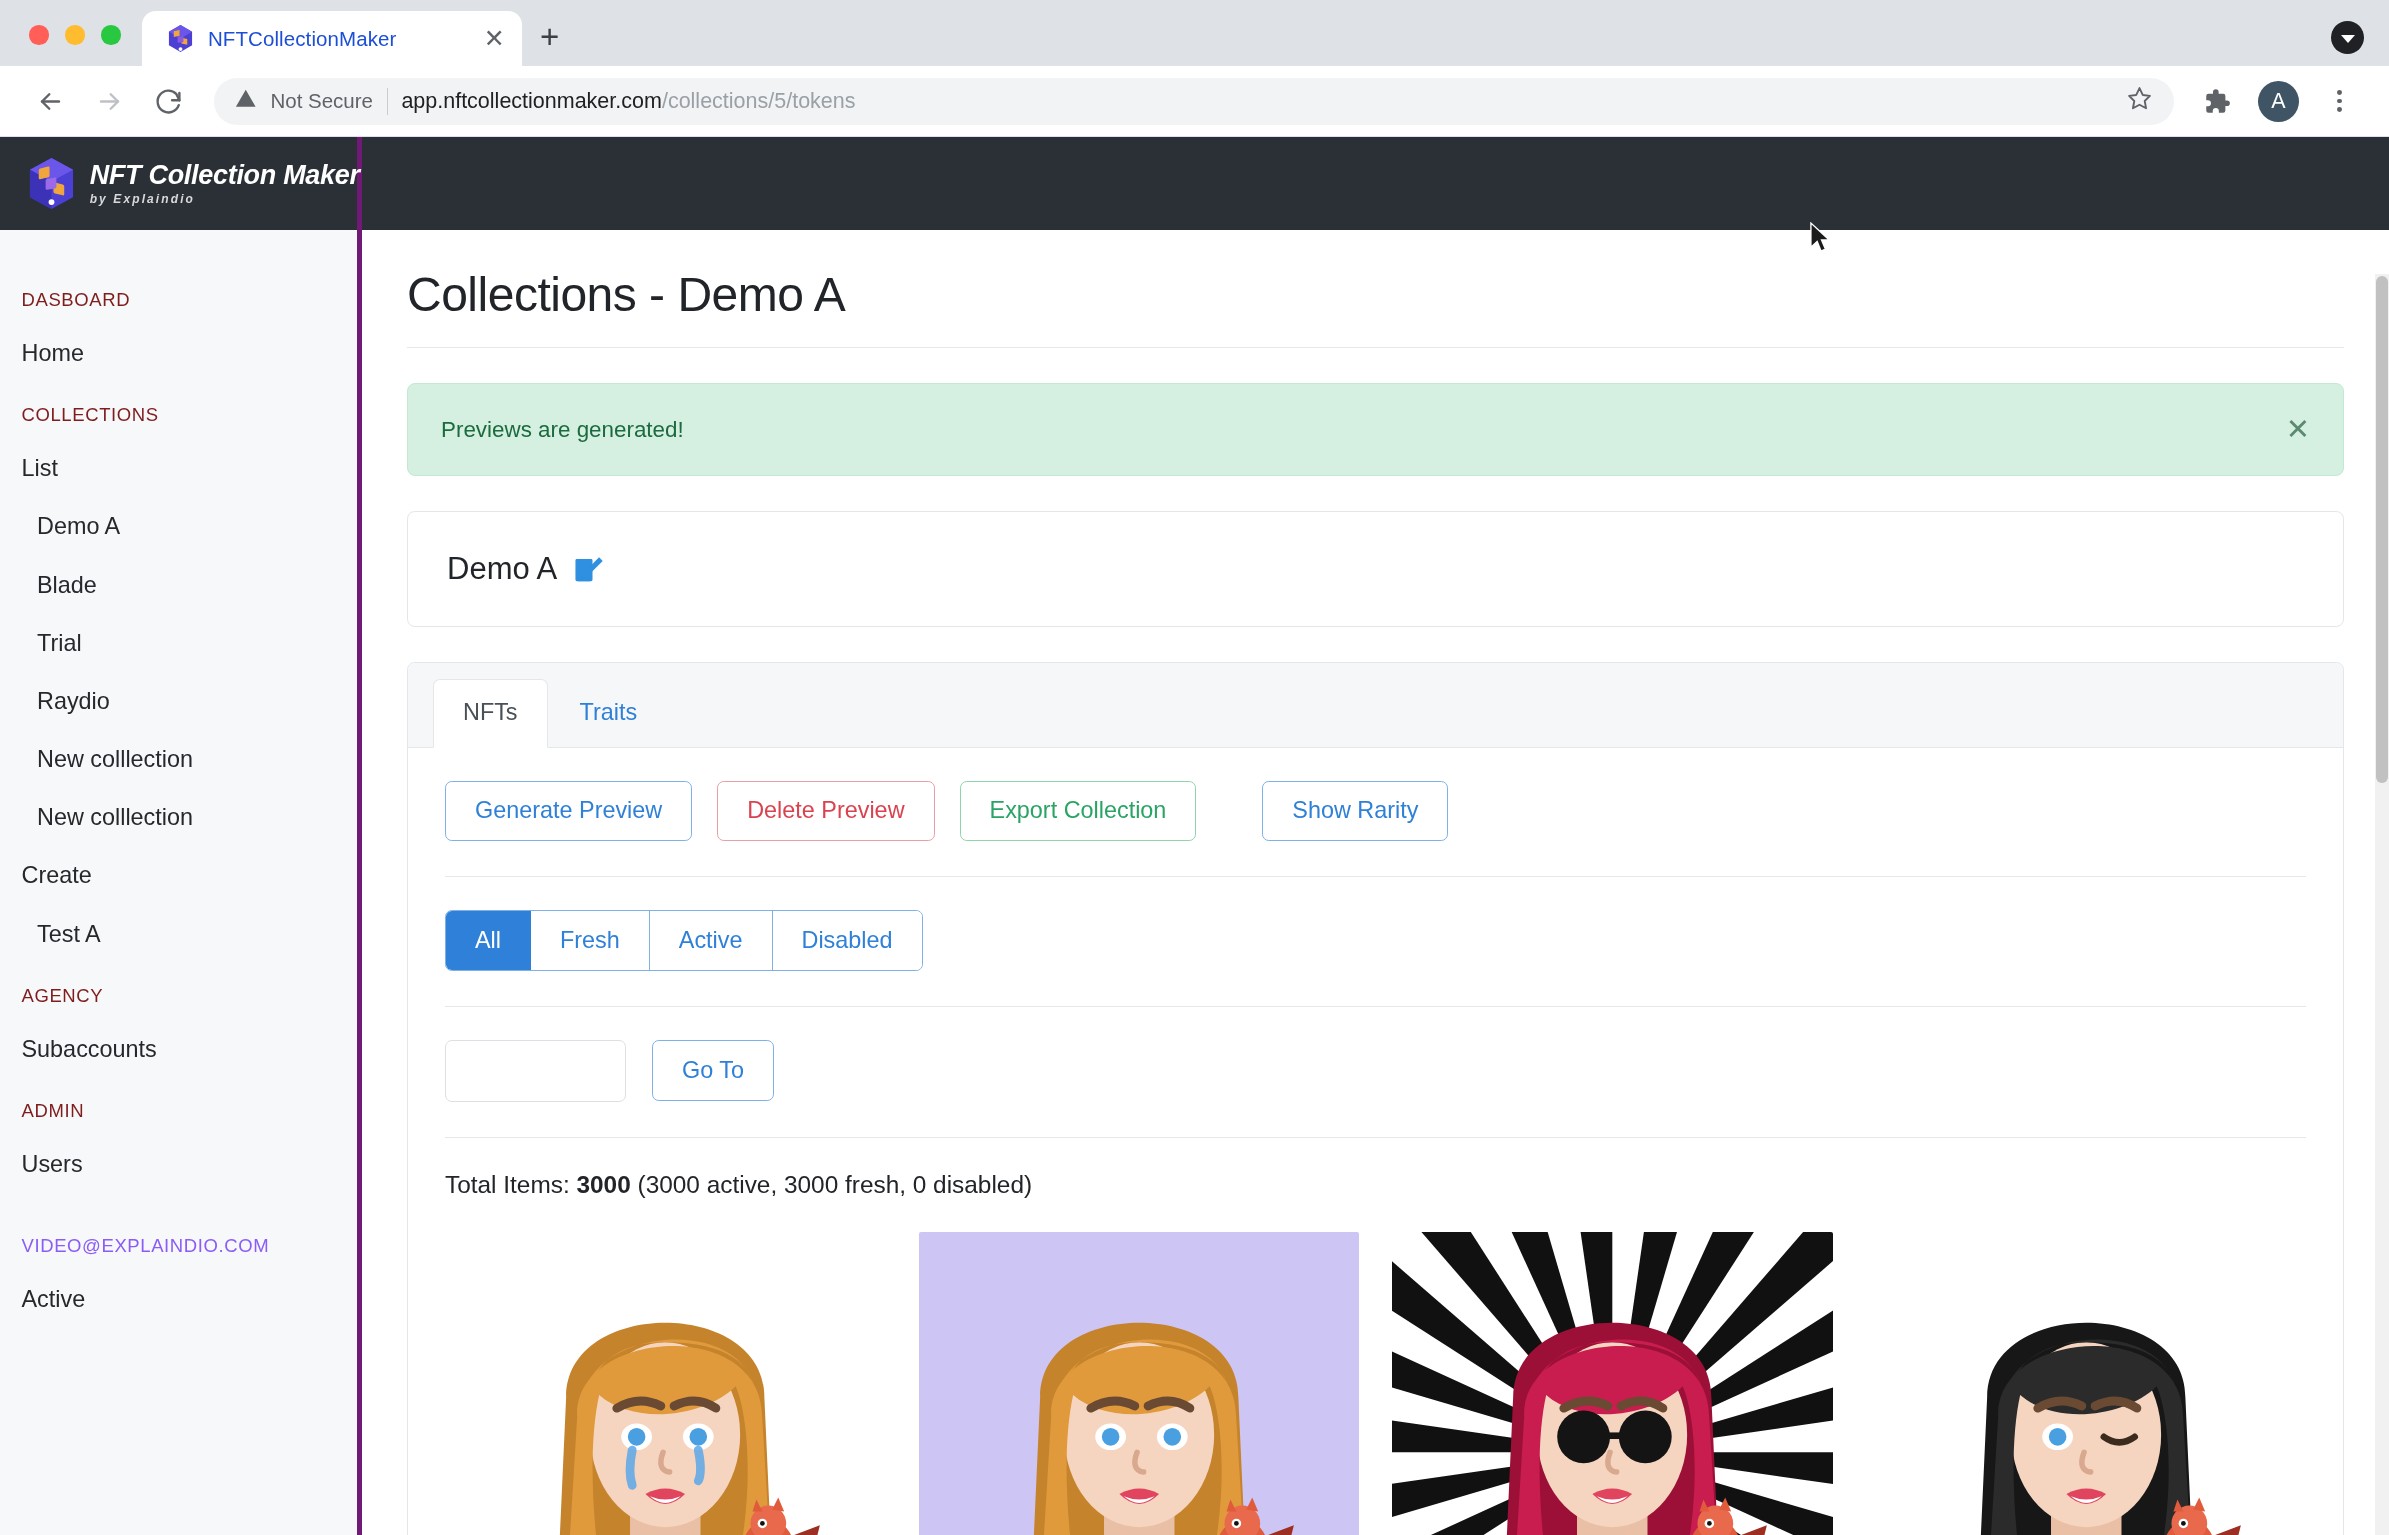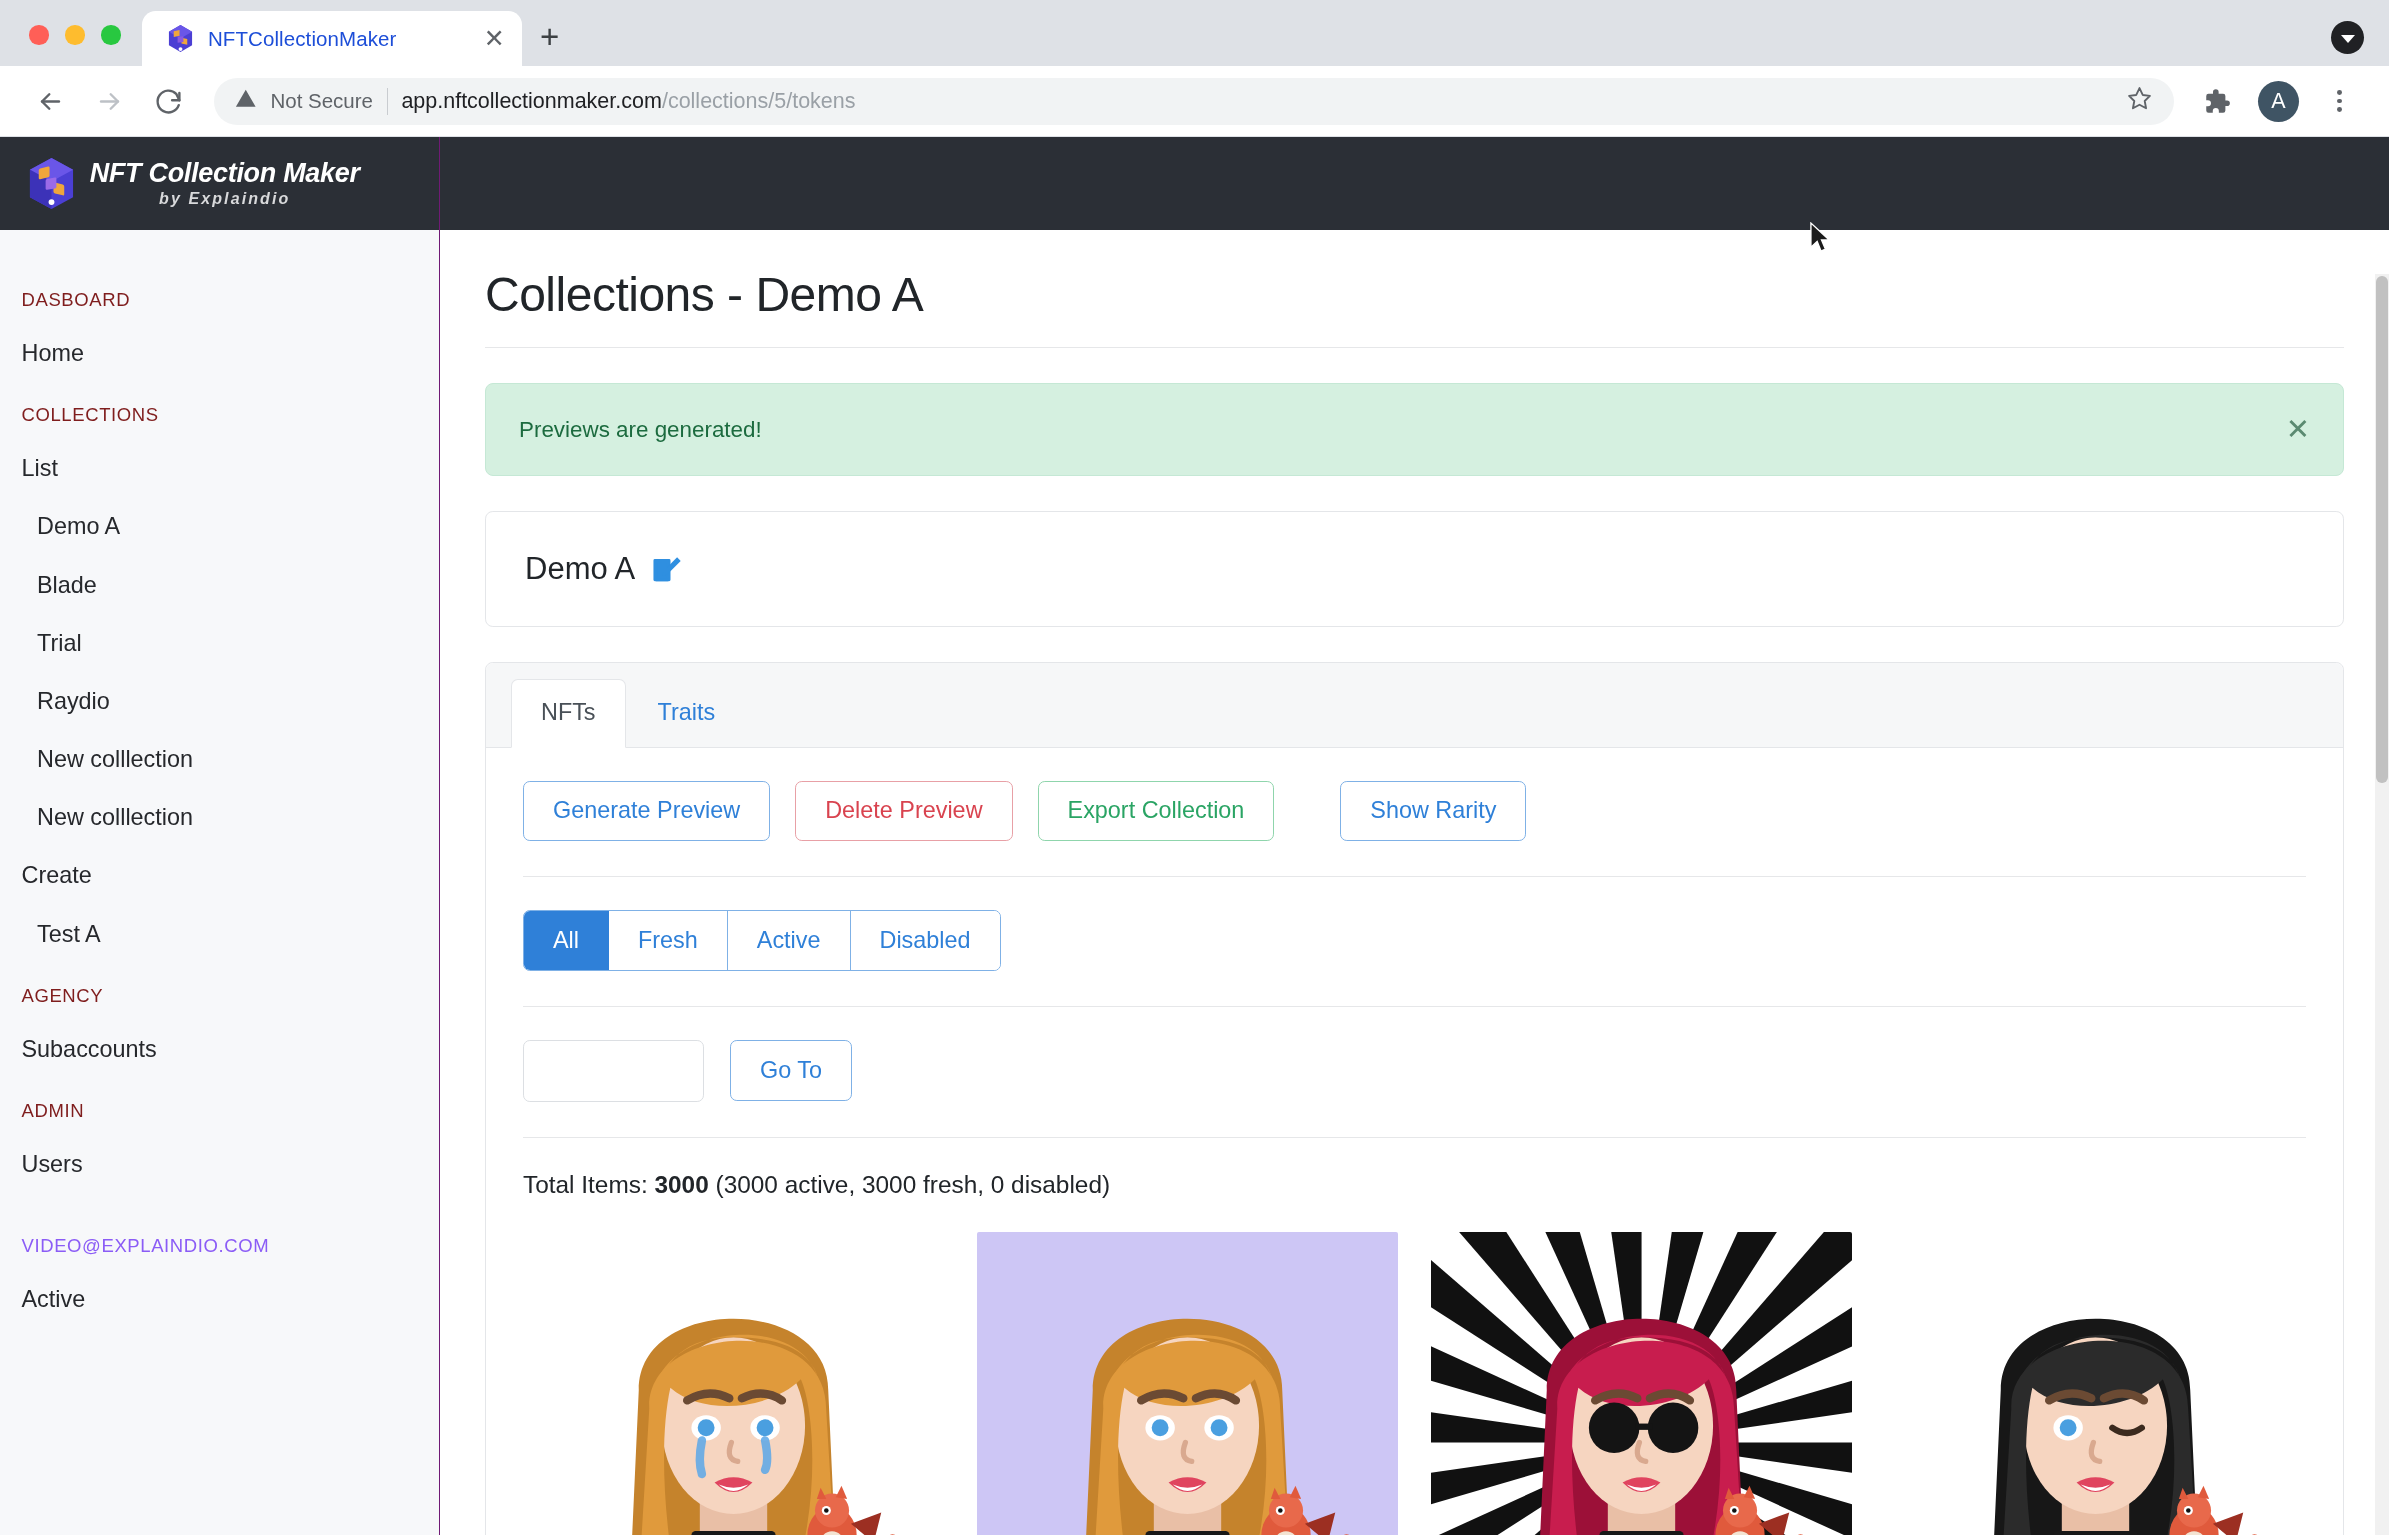--- a/index.html
+++ b/index.html
@@ -82,38 +82,38 @@
   .kebab span { width:4.9px;height:4.9px;border-radius:50%;background:#5f6368; display:block;}
 
   
   .viewport {
     position:absolute; left:0; top:137px; width:2389px; height:1399px;
     background:#fff; overflow:hidden; display:flex;
   }
 
   
   .sidebar {
-    width: 440px; flex: none; background:#f7f8fa; height:100%;
-    border-right: 1px solid #701a75; position:relative;
+    width: 362px; flex: none; background:#f7f8fa; height:100%;
+    border-right: 5px solid #701a75; position:relative;
   }
   .brand {
     height: 93px; background:#2b2f36; display:flex; align-items:center;
     padding-left: 27px; gap: 13.7px;
   }
   .brand-logo {
     width: 49px; height: 55px; flex:none; position:relative;
   }
   .brand-text { display:flex; flex-direction:column; line-height:1; }
   .brand-title {
     color:#fff; font-size: 27px; font-style: italic; font-weight: 700;
     letter-spacing: -0.3px; white-space:nowrap;
   }
   .brand-sub {
-    color:#d8d9db; font-size: 16px; letter-spacing: 2.1px;
-    font-style: italic; font-weight:700; text-align:center; margin-top:3.9px;
+    color:#d8d9db; font-size: 12px; letter-spacing: 2.1px;
+    font-style: italic; font-weight:700; text-align:left; margin-top:3.9px;
   }
   .side-scroll { padding-top: 37px; }
   .side-head {
     font-size: 18.5px; color:#7f1d1d; letter-spacing:0.6px;
     padding: 21.5px 0 13.7px 21.5px;
   }
   .side-item {
     font-size: 23.4px; color:#26282c; padding: 15.6px 0 15.6px 21.5px; cursor:pointer;
   }
   .side-item.sub { padding-left: 37px; }

